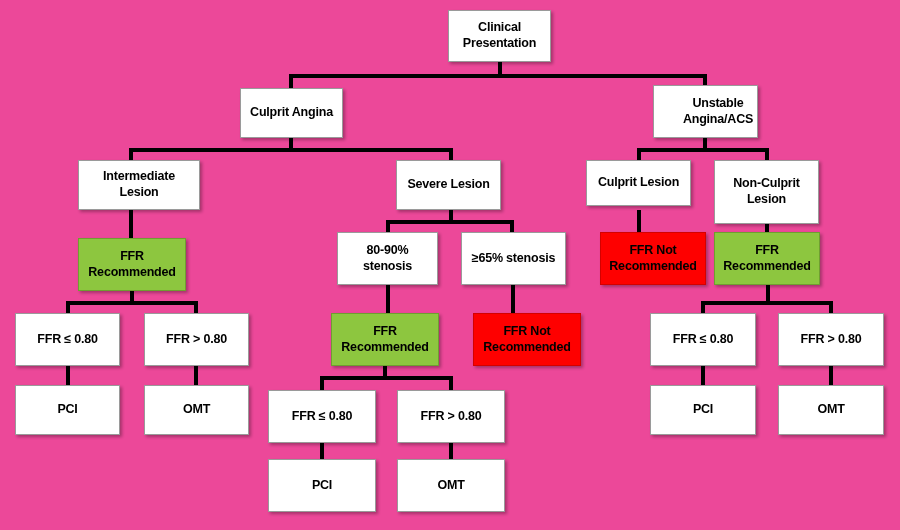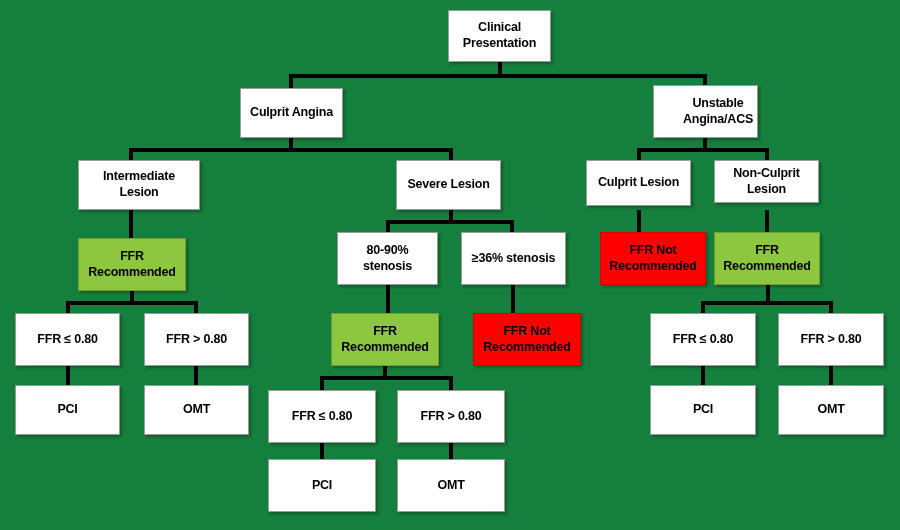--- a/index.html
+++ b/index.html
@@ -5,21 +5,21 @@
 <style>
   html, body {
     margin: 0;
     padding: 0;
     background: #ffffff;
   }
   #canvas {
     position: relative;
     width: 900px;
     height: 530px;
-    background: #15803d;
+    background: #ec4899;
     overflow: hidden;
     font-family: "Liberation Sans", sans-serif;
   }
   
   .line {
     position: absolute;
     background: #000000;
     z-index: 1;
   }
   
@@ -118,34 +118,34 @@
       <div class="node plain" style="left: 78px; top: 160px; width: 122px; height: 50px;">
         <span class="label">Intermediate
 Lesion</span>
       </div>
       <div class="node plain" style="left: 396px; top: 160px; width: 105px; height: 50px;">
         <span class="label">Severe Lesion</span>
       </div>
       <div class="node plain" style="left: 586px; top: 160px; width: 105px; height: 46px;">
         <span class="label">Culprit Lesion</span>
       </div>
-      <div class="node plain" style="left: 714px; top: 160px; width: 105px; height: 43px;">
+      <div class="node plain" style="left: 714px; top: 160px; width: 105px; height: 64px;">
         <span class="label">Non-Culprit
 Lesion</span>
       </div>
       <div class="node green" style="left: 78px; top: 238px; width: 108px; height: 53px;">
         <span class="label">FFR
 Recommended</span>
       </div>
       <div class="node plain" style="left: 337px; top: 232px; width: 101px; height: 53px;">
         <span class="label">80-90%
 stenosis</span>
       </div>
       <div class="node plain" style="left: 461px; top: 232px; width: 105px; height: 53px;">
-        <span class="label">≥36% stenosis</span>
+        <span class="label">≥65% stenosis</span>
       </div>
       <div class="node red" style="left: 586px; top: 232px; width: 106px; height: 53px;">
         <span class="label">FFR Not
 Recommended</span>
       </div>
       <div class="node green" style="left: 714px; top: 232px; width: 106px; height: 53px;">
         <span class="label">FFR
 Recommended</span>
       </div>
       <div class="node green" style="left: 331px; top: 313px; width: 108px; height: 53px;">

